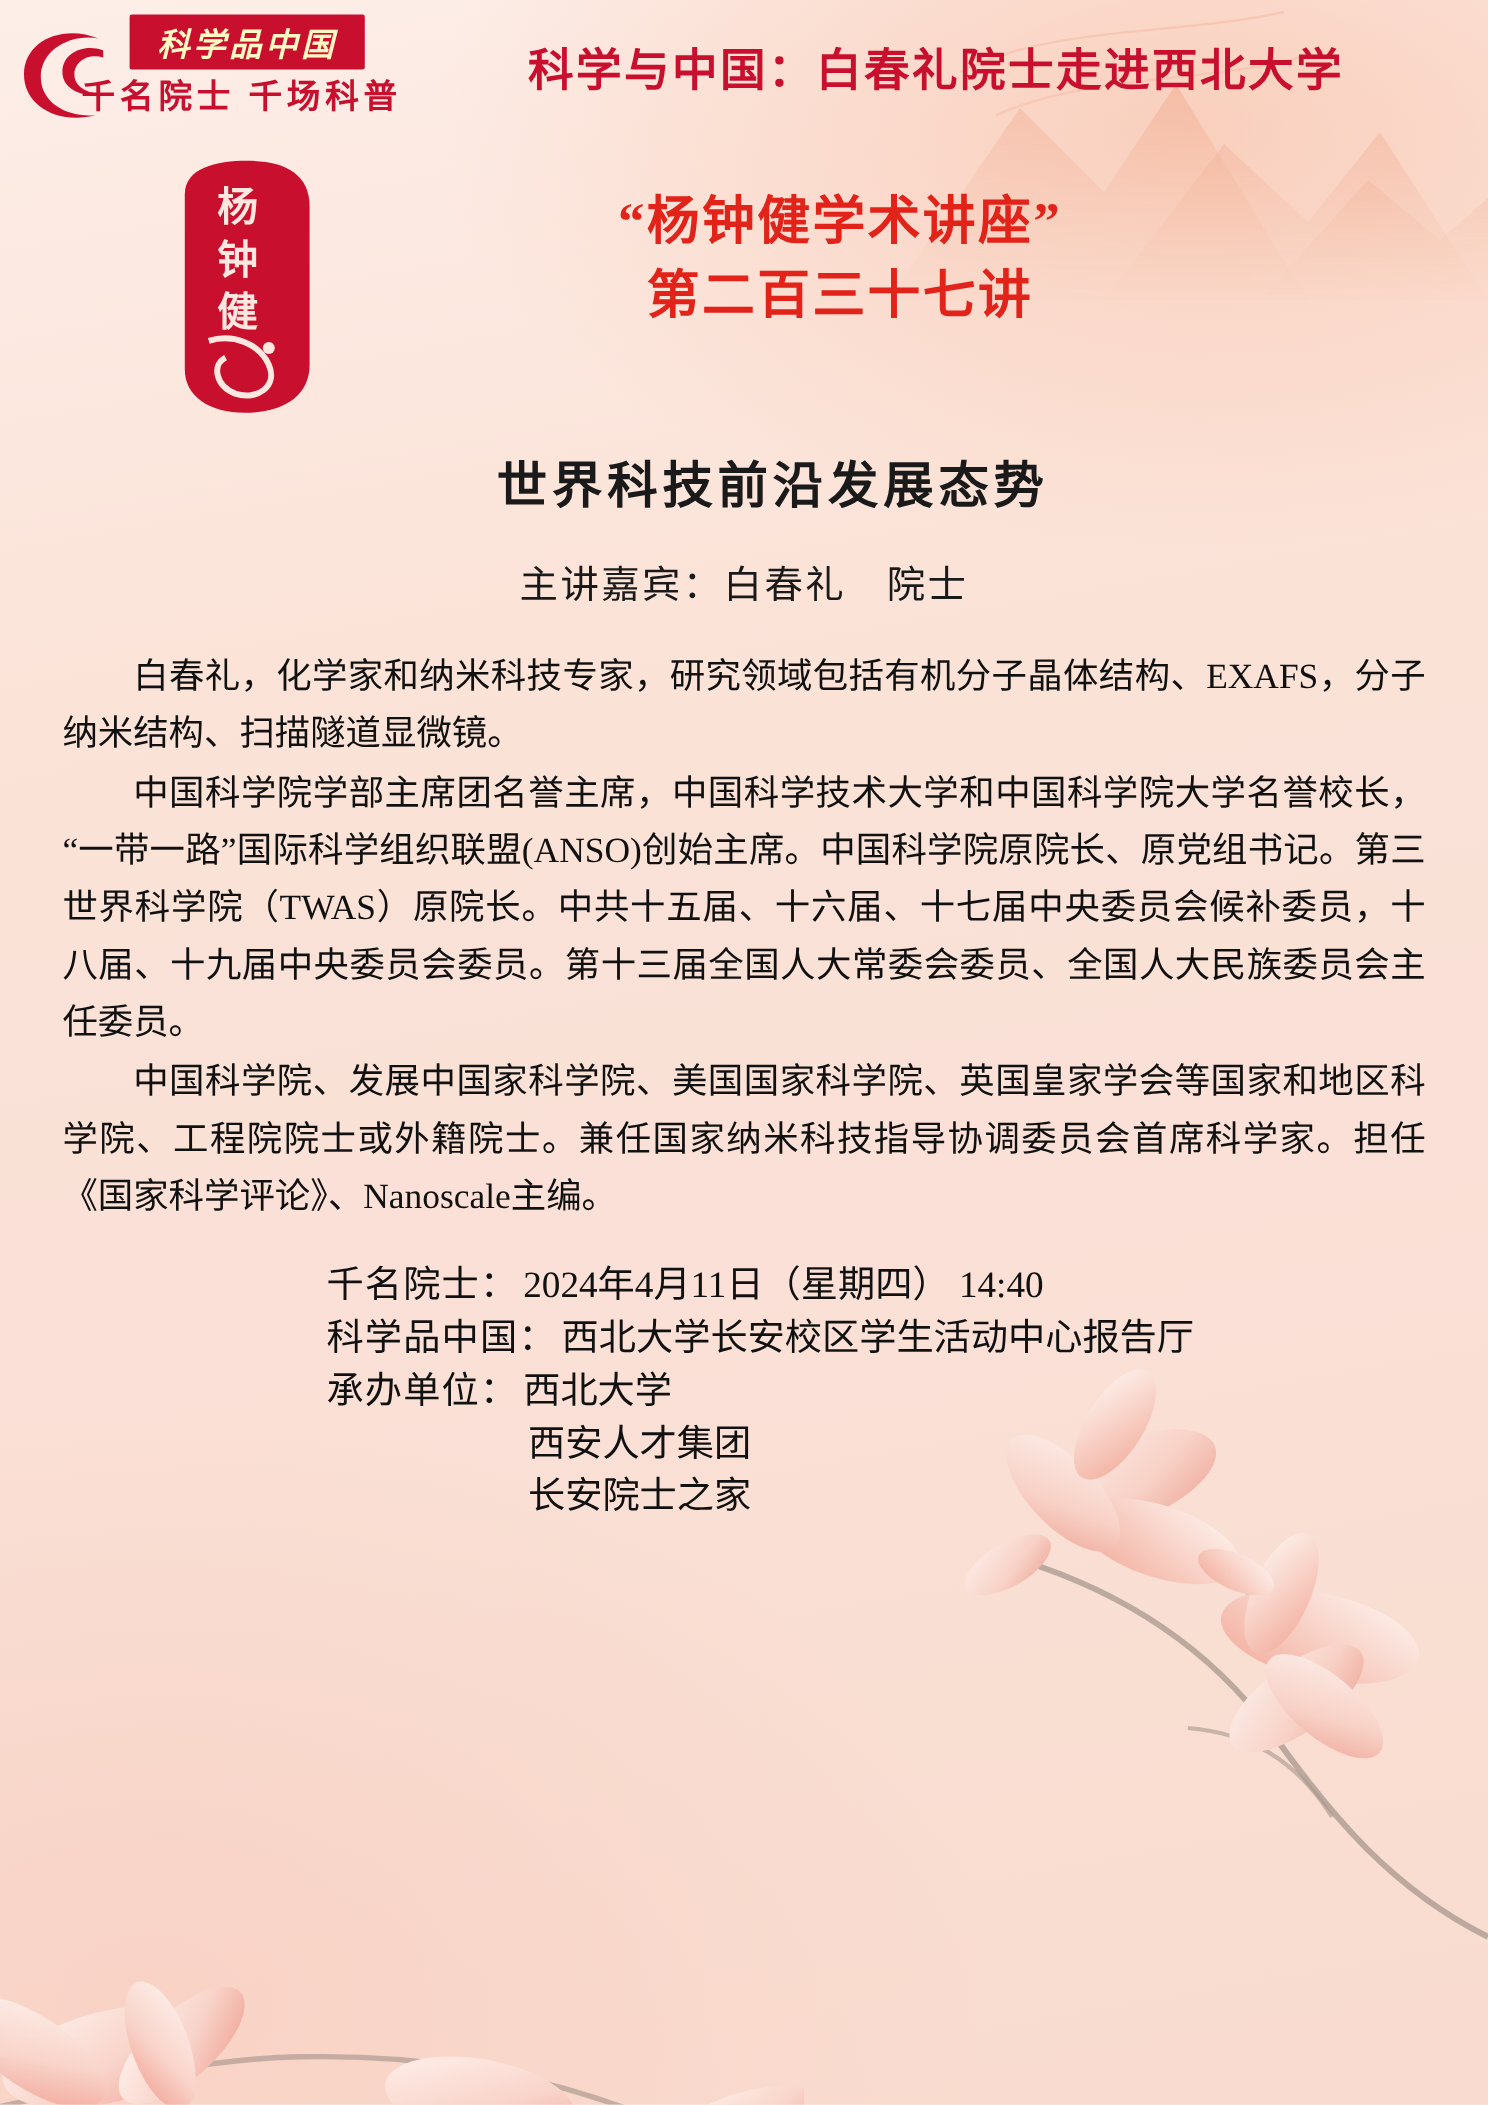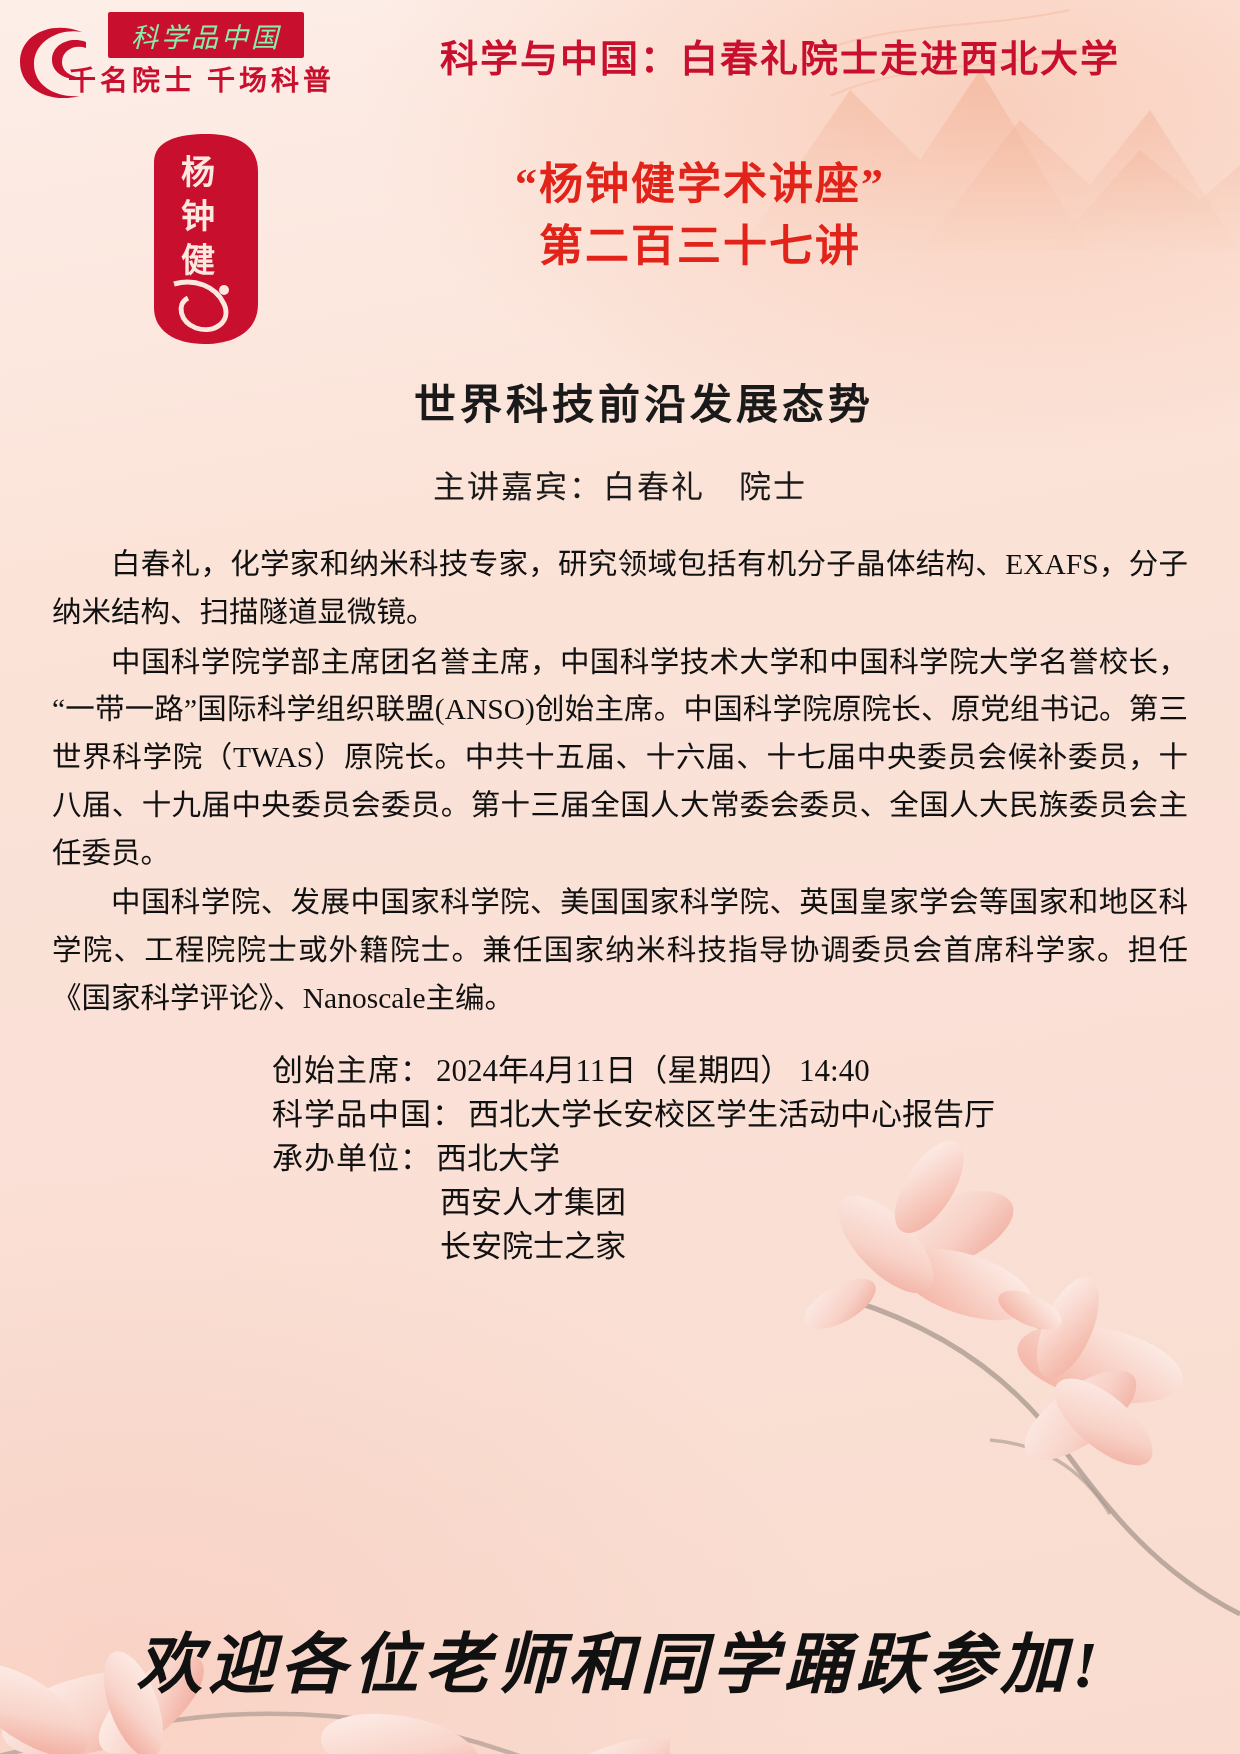--- a/index.html
+++ b/index.html
@@ -88,25 +88,25 @@
     top: 8px;
     width: 196px;
     height: 46px;
     background: #c8102e;
     display: flex;
     align-items: center;
     justify-content: center;
     border-radius: 2px;
   }
   .logo-seal span {
-    color: #86efac;
+    color: #fef9c3;
     font-size: 27px;
     letter-spacing: 3px;
     font-family: "Liberation Serif", serif;
-    font-weight: normal;
+    font-weight: bold;
     font-style: italic;
   }
   .logo-sub {
     position: absolute;
     left: 60px;
     top: 54px;
     color: #c8102e;
     font-size: 28px;
     font-weight: bold;
     letter-spacing: 4px;
@@ -275,21 +275,21 @@
   <div class="speaker-line">主讲嘉宾：白春礼　院士</div>
 
   <div class="bio">
     <p>白春礼，化学家和纳米科技专家，研究领域包括有机分子晶体结构、EXAFS，分子纳米结构、扫描隧道显微镜。</p>
     <p>中国科学院学部主席团名誉主席，中国科学技术大学和中国科学院大学名誉校长，“一带一路”国际科学组织联盟(ANSO)创始主席。中国科学院原院长、原党组书记。第三世界科学院（TWAS）原院长。中共十五届、十六届、十七届中央委员会候补委员，十八届、十九届中央委员会委员。第十三届全国人大常委会委员、全国人大民族委员会主任委员。</p>
     <p>中国科学院、发展中国家科学院、美国国家科学院、英国皇家学会等国家和地区科学院、工程院院士或外籍院士。兼任国家纳米科技指导协调委员会首席科学家。担任《国家科学评论》、Nanoscale主编。</p>
   </div>
 
   <div class="info">
     <div class="info-row">
-      <span class="info-label">创始主席：</span>
+      <span class="info-label">千名院士：</span>
       <span class="info-value">2024年4月11日（星期四） 14:40</span>
     </div>
     <div class="info-row">
       <span class="info-label">科学品中国：</span>
       <span class="info-value">西北大学长安校区学生活动中心报告厅</span>
     </div>
     <div class="info-row">
       <span class="info-label">承办单位：</span>
       <span class="info-value">西北大学</span>
     </div>
@@ -353,14 +353,13 @@
         <ellipse cx="0" cy="0" rx="80" ry="34" fill="url(#pet3)" transform="rotate(10)"></ellipse>
         <ellipse cx="-48" cy="26" rx="60" ry="26" fill="url(#pet3)" transform="rotate(-32)"></ellipse>
         <ellipse cx="46" cy="28" rx="58" ry="24" fill="url(#pet3)" transform="rotate(38)"></ellipse>
       </g>
       <g transform="translate(650,310)">
         <ellipse cx="0" cy="0" rx="70" ry="30" fill="url(#pet3)" transform="rotate(-18)"></ellipse>
       </g>
     </svg>
   </div>
 
-  <div class="slogan">欢迎各位老师和同学踊跃参加!</div>
 </div>
 
 </body></html>

